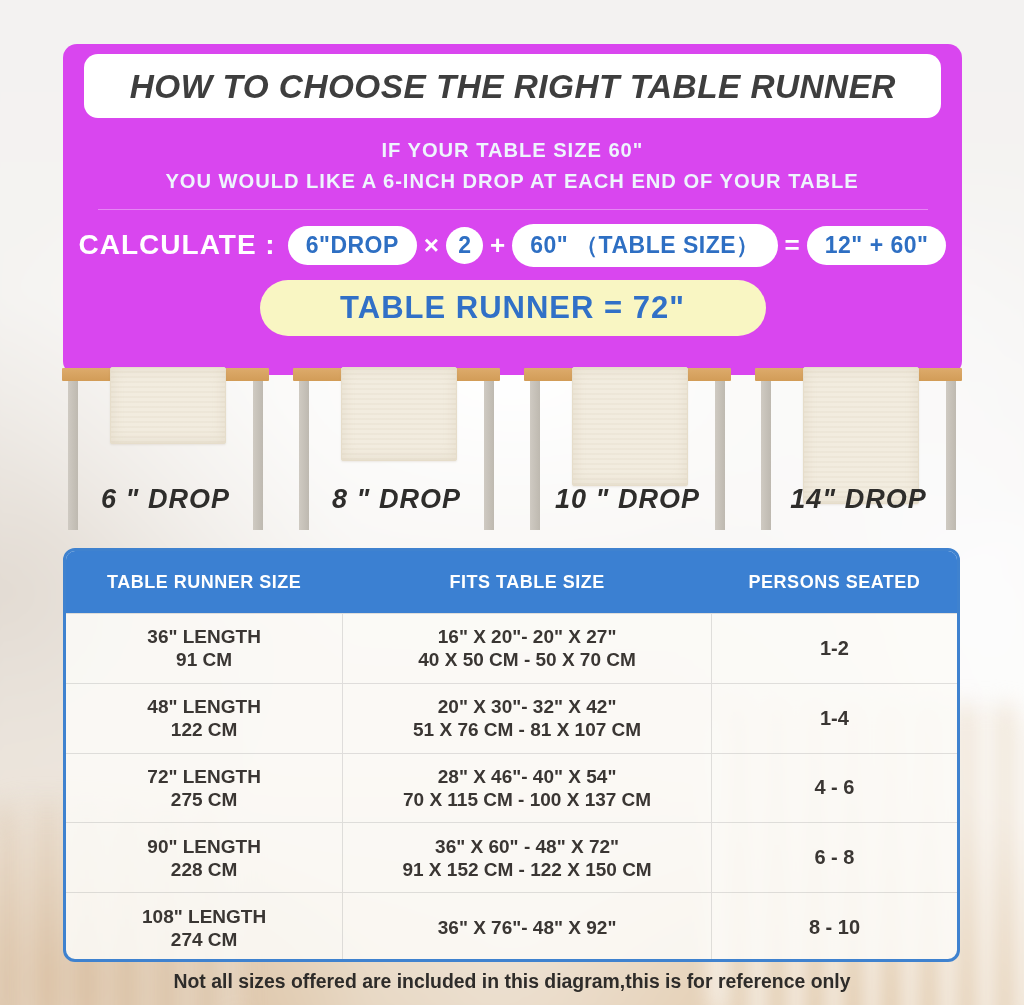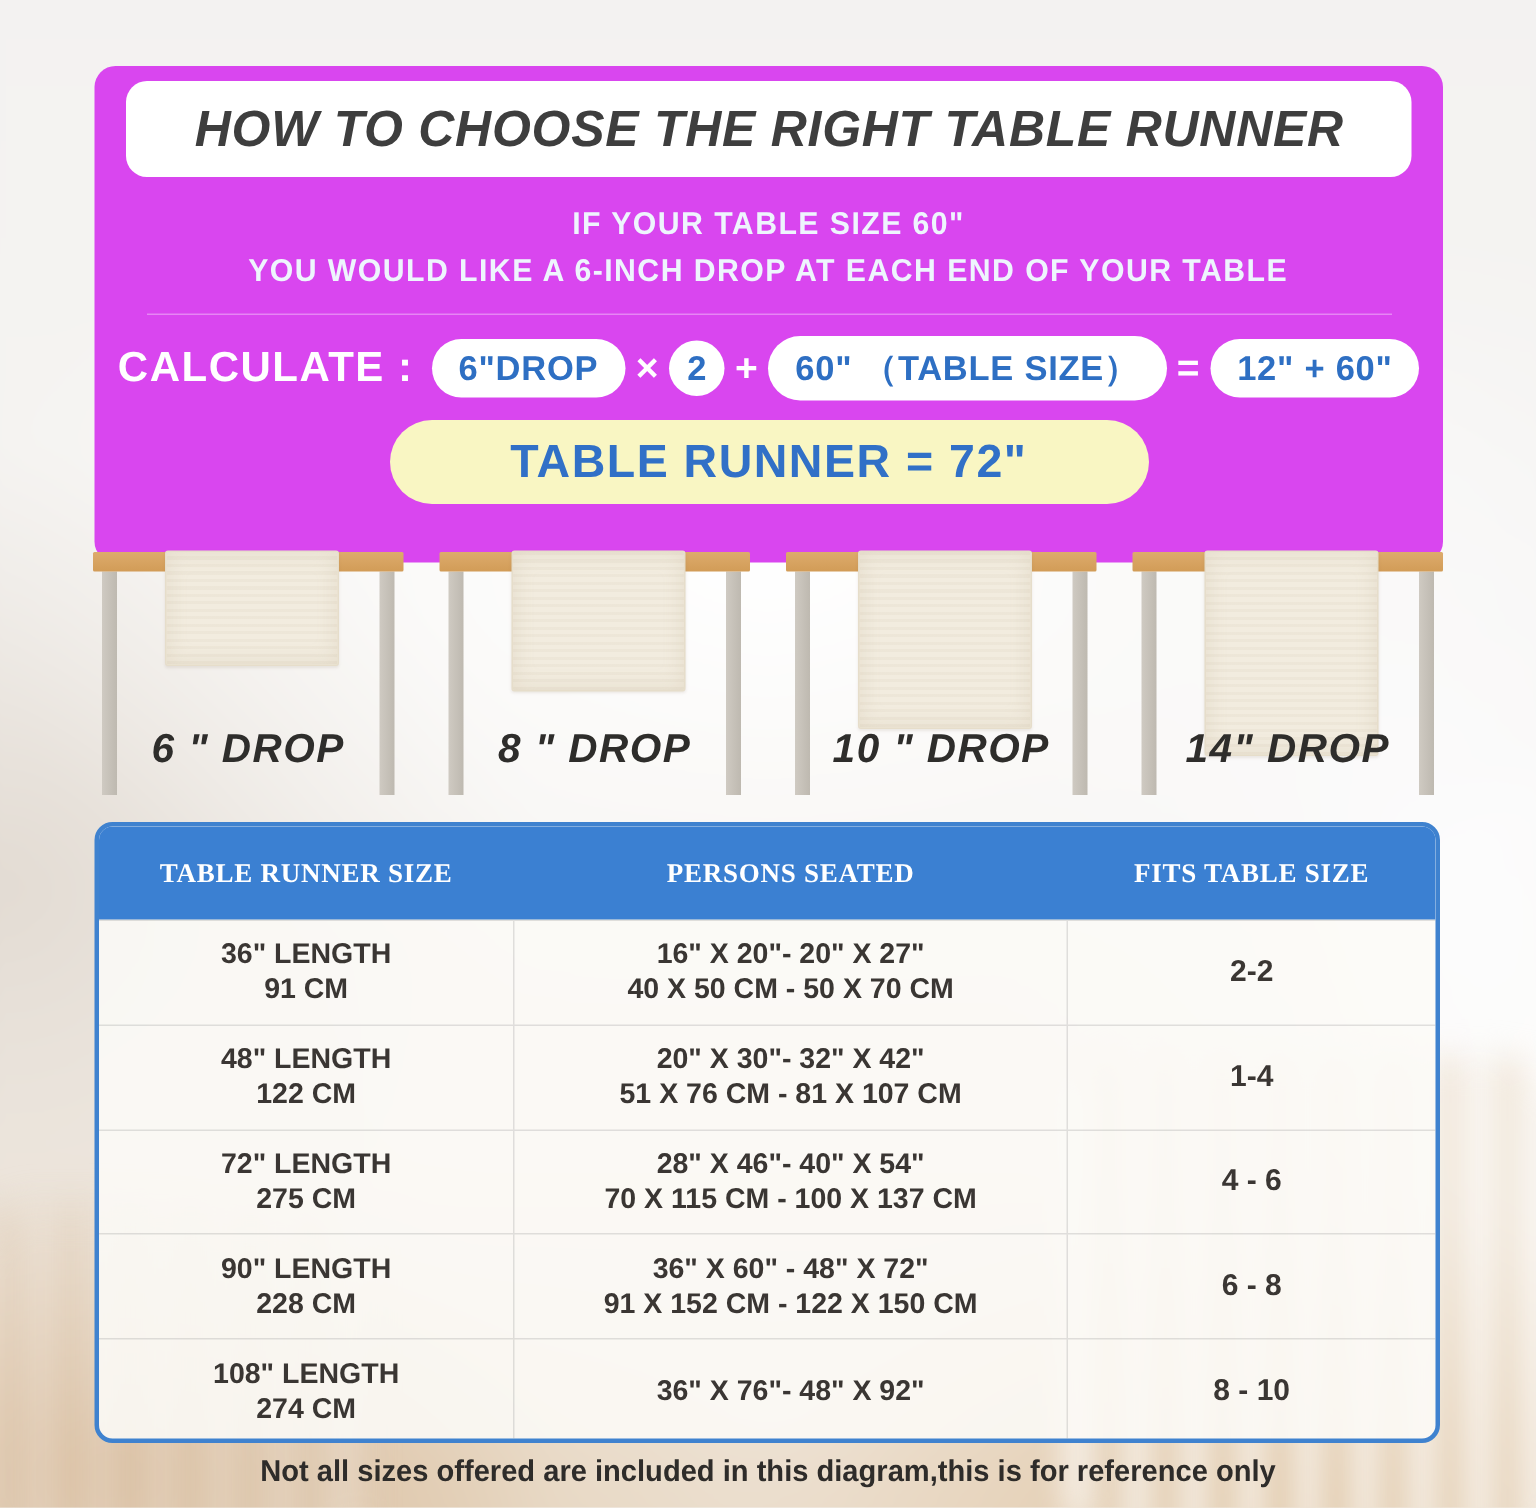--- a/index.html
+++ b/index.html
@@ -98,21 +98,21 @@
   
   .size-table {
     position:absolute; left:63px; top:548px; width:897px; height:414px;
     border:3px solid #3f82cf; border-radius:12px; overflow:hidden;
     background:rgba(252,250,247,.87);
   }
   .tbl-head {
     height:62px; background:#3b80d2; display:grid; grid-template-columns:31% 41.5% 27.5%;
     align-items:center;
   }
-  .tbl-head div { text-align:center; color:#ffffff; font-size:18px; font-weight:bold; letter-spacing:.5px;font-family:Liberation Serif, serif; }
+  .tbl-head div { text-align:center; color:#ffffff; font-size:18px; font-weight:bold; letter-spacing:.5px; }
   .tbl-row {
     height:69.8px; display:grid; grid-template-columns:31% 41.5% 27.5%; align-items:center;
     border-top:1px solid rgba(150,150,150,.28);
   }
   .tbl-row:first-of-type { border-top:none; }
   .cell { text-align:center; color:#3a3633; font-weight:bold; font-size:19px; line-height:23px; height:100%;
           display:flex; flex-direction:column; align-items:center; justify-content:center; }
   .cell.mid   { border-left:1px solid rgba(150,150,150,.28); border-right:1px solid rgba(150,150,150,.28); }
   .cell.persons { font-size:20px; }
 
@@ -181,34 +181,34 @@
       <div class="leg right"></div>
       <div class="tabletop"></div>
       <div class="runner"></div>
       <div class="drop-label">14" DROP</div>
     </div>
   </div>
 
   <div class="size-table">
     <div class="tbl-head">
       <div>TABLE RUNNER SIZE</div>
+      <div>FITS TABLE SIZE</div>
       <div>PERSONS SEATED</div>
-      <div>FITS TABLE SIZE</div>
     </div>
 
     <div class="tbl-row">
       <div class="cell">
         <span>36" LENGTH</span>
         <span>91 CM</span>
       </div>
       <div class="cell mid">
         <span>16" X 20"- 20" X 27"</span>
         <span>40 X 50 CM - 50 X 70 CM</span>
       </div>
-      <div class="cell persons">2-2</div>
+      <div class="cell persons">1-2</div>
     </div>
 
     <div class="tbl-row">
       <div class="cell">
         <span>48" LENGTH</span>
         <span>122 CM</span>
       </div>
       <div class="cell mid">
         <span>20" X 30"- 32" X 42"</span>
         <span>51 X 76 CM - 81 X 107 CM</span>

